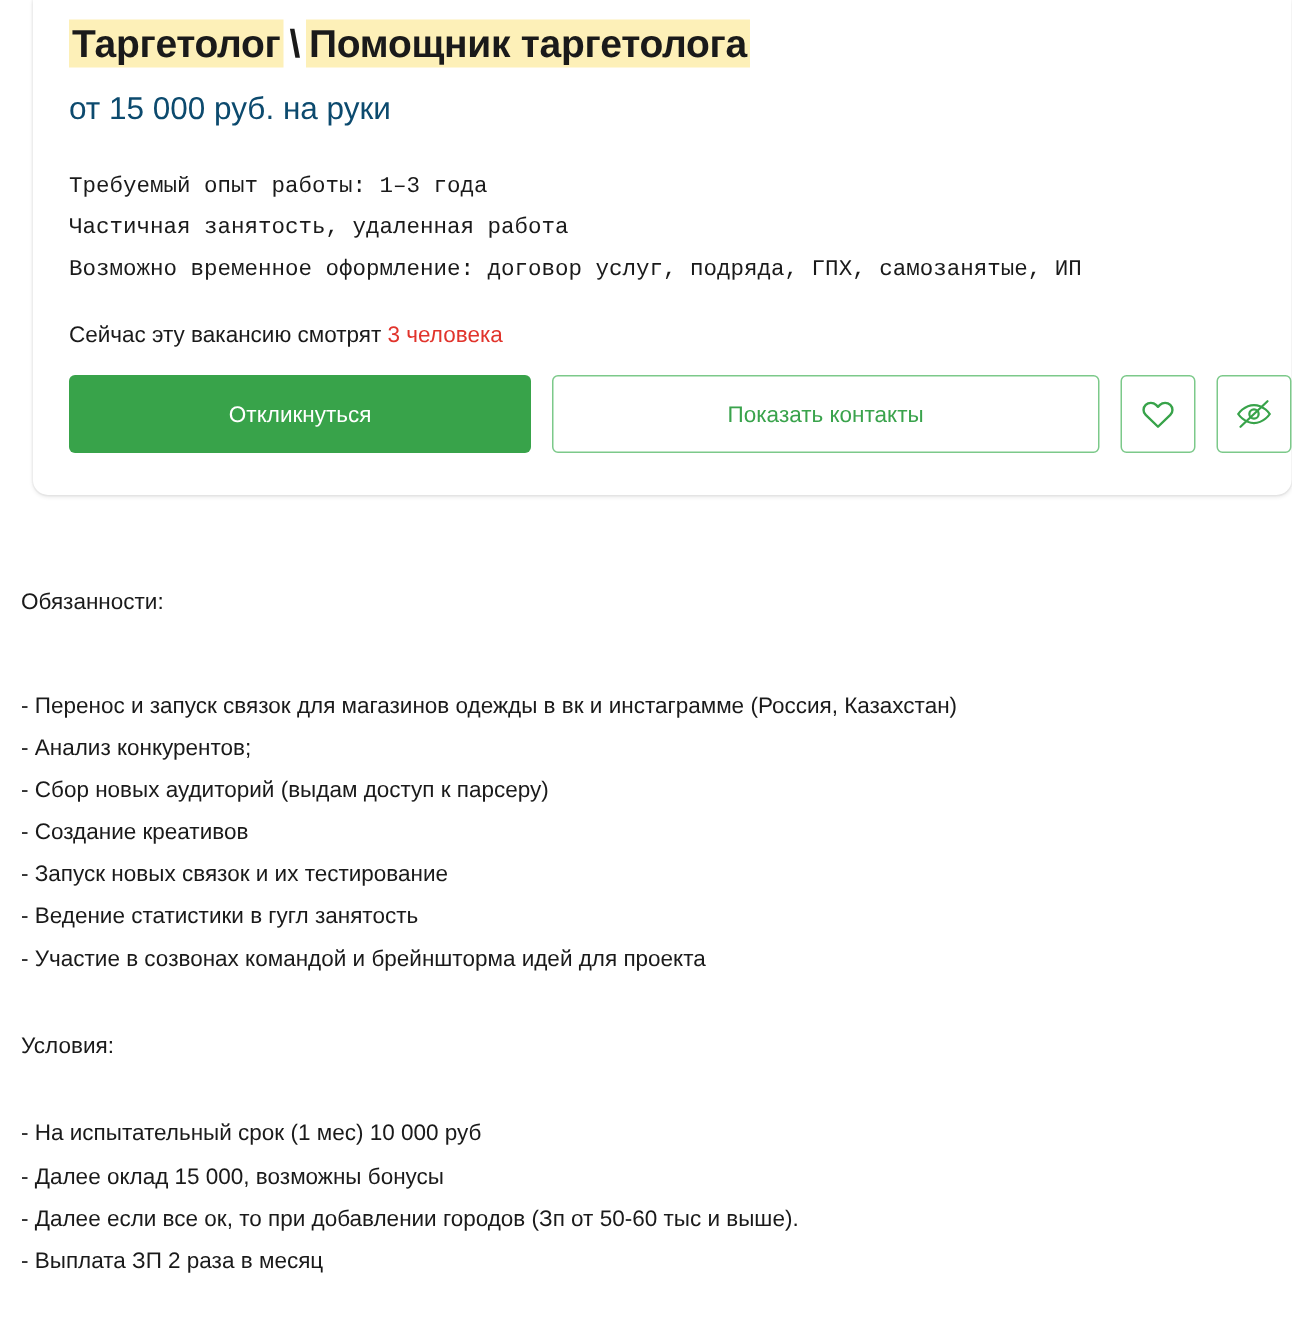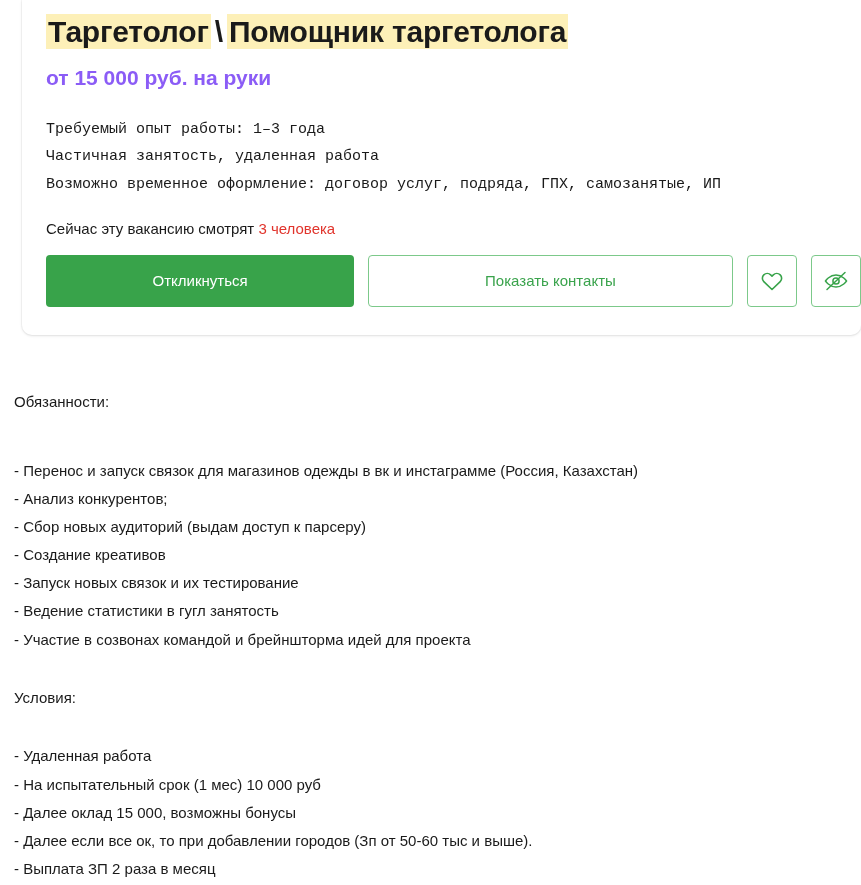--- a/index.html
+++ b/index.html
@@ -29,40 +29,40 @@
     width: 839px;
     background: #ffffff;
     border-bottom-left-radius: 10px;
     border-bottom-right-radius: 10px;
     box-shadow: 0 1px 3px rgba(0,0,0,0.10), 0 0 0 1px rgba(0,0,0,0.03);
     padding: 0 0 28px 0;
     box-sizing: border-box;
   }
 
   .job-title {
-    font-size: 30px;
+    font-size: 26px;
     font-weight: bold;
     line-height: 1.2;
     margin: 14px 0 0 24px;
     letter-spacing: -0.2px;
     white-space: nowrap;
   }
   .hl {
     background: #fdf0b8;
     padding: 1px 2px;
   }
   .sep {
     padding: 0 4px;
   }
 
   .salary {
     font-size: 21px;
     margin: 16px 12px 0 24px;
-    color: #8b5cf6;
-    font-weight: bold;
+    color: #0c4a6e;
+    font-weight: normal;
   }
 
   .meta-block {
     margin: 26px 0 0 24px;
     font-size: 15px;
     line-height: 1.82;
     color: #1a1a1a;
   }
   .meta-line { white-space: nowrap; font-family: Liberation Mono, monospace; }
 
@@ -201,21 +201,20 @@
       <li>- Сбор новых аудиторий (выдам доступ к парсеру)</li>
       <li>- Создание креативов</li>
       <li>- Запуск новых связок и их тестирование</li>
       <li>- Ведение статистики в гугл занятость</li>
       <li>- Участие в созвонах командой и брейншторма идей для проекта</li>
     </ul>
     <div class="desc-gap-small"></div>
     <div class="desc-heading">Условия:</div>
     <div class="desc-gap-small"></div>
     <ul class="desc-list">
-      <li>- Удаленная работа</li>
       <li>- На испытательный срок (1 мес) 10 000 руб</li>
       <li>- Далее оклад 15 000, возможны бонусы</li>
       <li>- Далее если все ок, то при добавлении городов (Зп от 50-60 тыс и выше).</li>
       <li>- Выплата ЗП 2 раза в месяц</li>
     </ul>
   </div>
 
 </div>
 
 </body></html>

